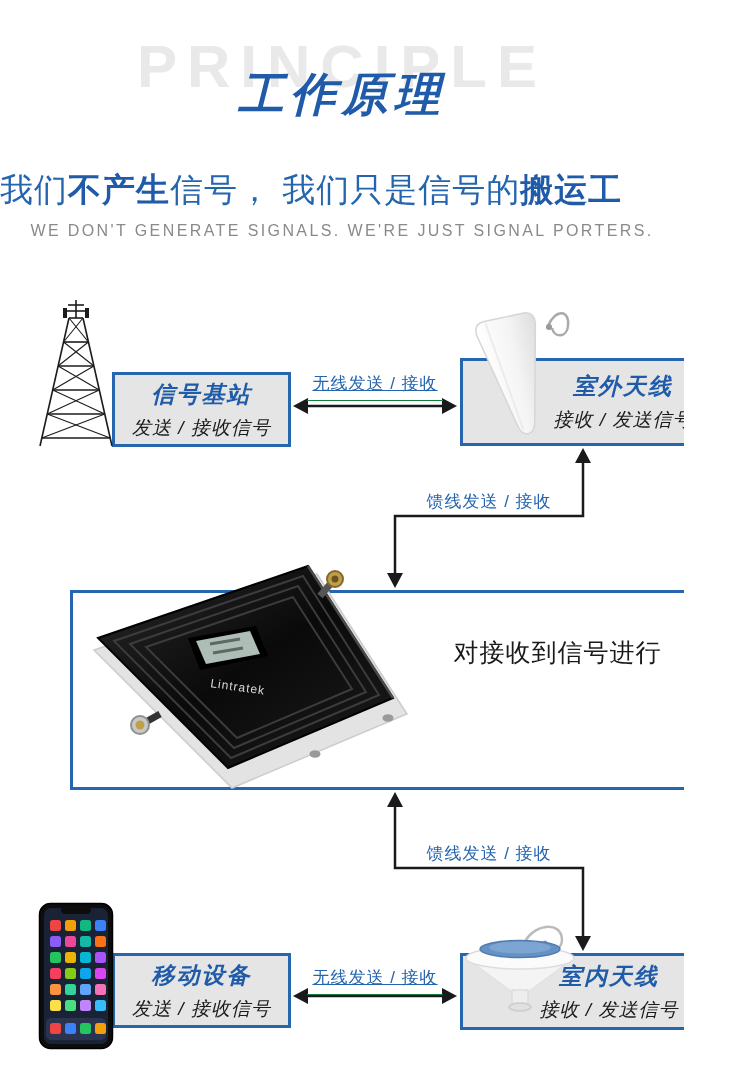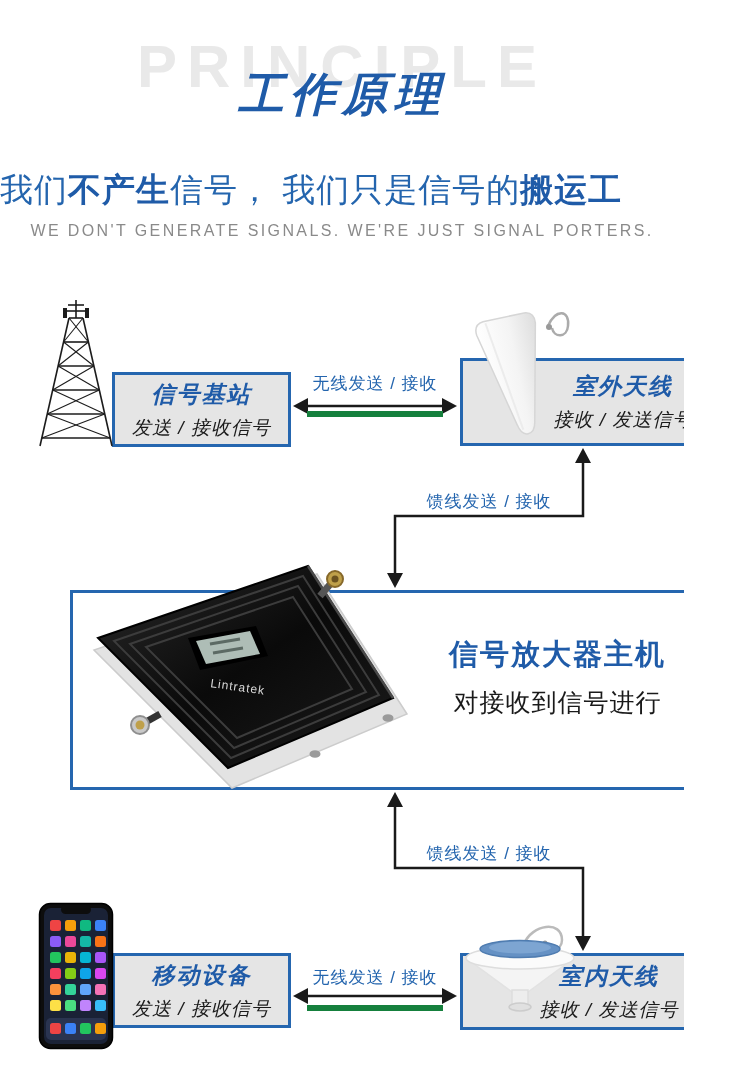--- a/index.html
+++ b/index.html
@@ -45,21 +45,21 @@
   }
   .main-text{position:absolute;left:352px;top:42px;width:265px;text-align:center;}
   .main-title{font-size:29px;font-weight:800;color:#1f5ba8;letter-spacing:2px;margin-bottom:10px;white-space:nowrap;}
   .main-desc{font-size:25px;color:#1a1a1a;line-height:1.42;letter-spacing:1px;white-space:nowrap;}
   .link-label{
     position:absolute;z-index:4;text-align:center;font-size:17px;color:#2465ae;
     font-weight:500;letter-spacing:1px;white-space:nowrap;
   }
   .wl-top{left:295px;top:372px;width:160px;}
   .wl-bottom{left:295px;top:966px;width:160px;}
-  .link-label .ul{display:inline-block;padding:0 5px 16px 5px;border-bottom:6px solid #15803d;}
+  .link-label .ul{display:inline-block;padding:0 5px 5px 5px;border-bottom:1px solid #15803d;text-decoration:underline;}
   .feeder-top{left:393px;top:490px;width:192px;}
   .feeder-bottom{left:393px;top:842px;width:192px;}
   .icon{position:absolute;z-index:3;}
   .icon-tower{left:34px;top:298px;width:84px;height:152px;}
   .icon-outdoor{left:460px;top:304px;width:112px;height:146px;}
   .icon-device{left:70px;top:556px;width:340px;height:240px;}
   .icon-phone{left:38px;top:902px;width:76px;height:148px;}
   .icon-indoor{left:450px;top:918px;width:140px;height:110px;}
   svg{display:block;}
 </style>
@@ -108,21 +108,20 @@
 
     <div class="node-box box-outdoor">
       <div class="txt">
         <div class="node-title">室外天线</div>
         <div class="node-desc">接收 / 发送信号</div>
       </div>
     </div>
 
     <div class="main-box">
       <div class="main-text">
-        <div class="main-title">信号放大器主机</div>
         <div class="main-desc">对接收到信号进行</div>
       </div>
     </div>
 
     <div class="node-box box-mobile">
       <div class="node-title">移动设备</div>
       <div class="node-desc">发送 / 接收信号</div>
     </div>
 
     <div class="node-box box-indoor">

